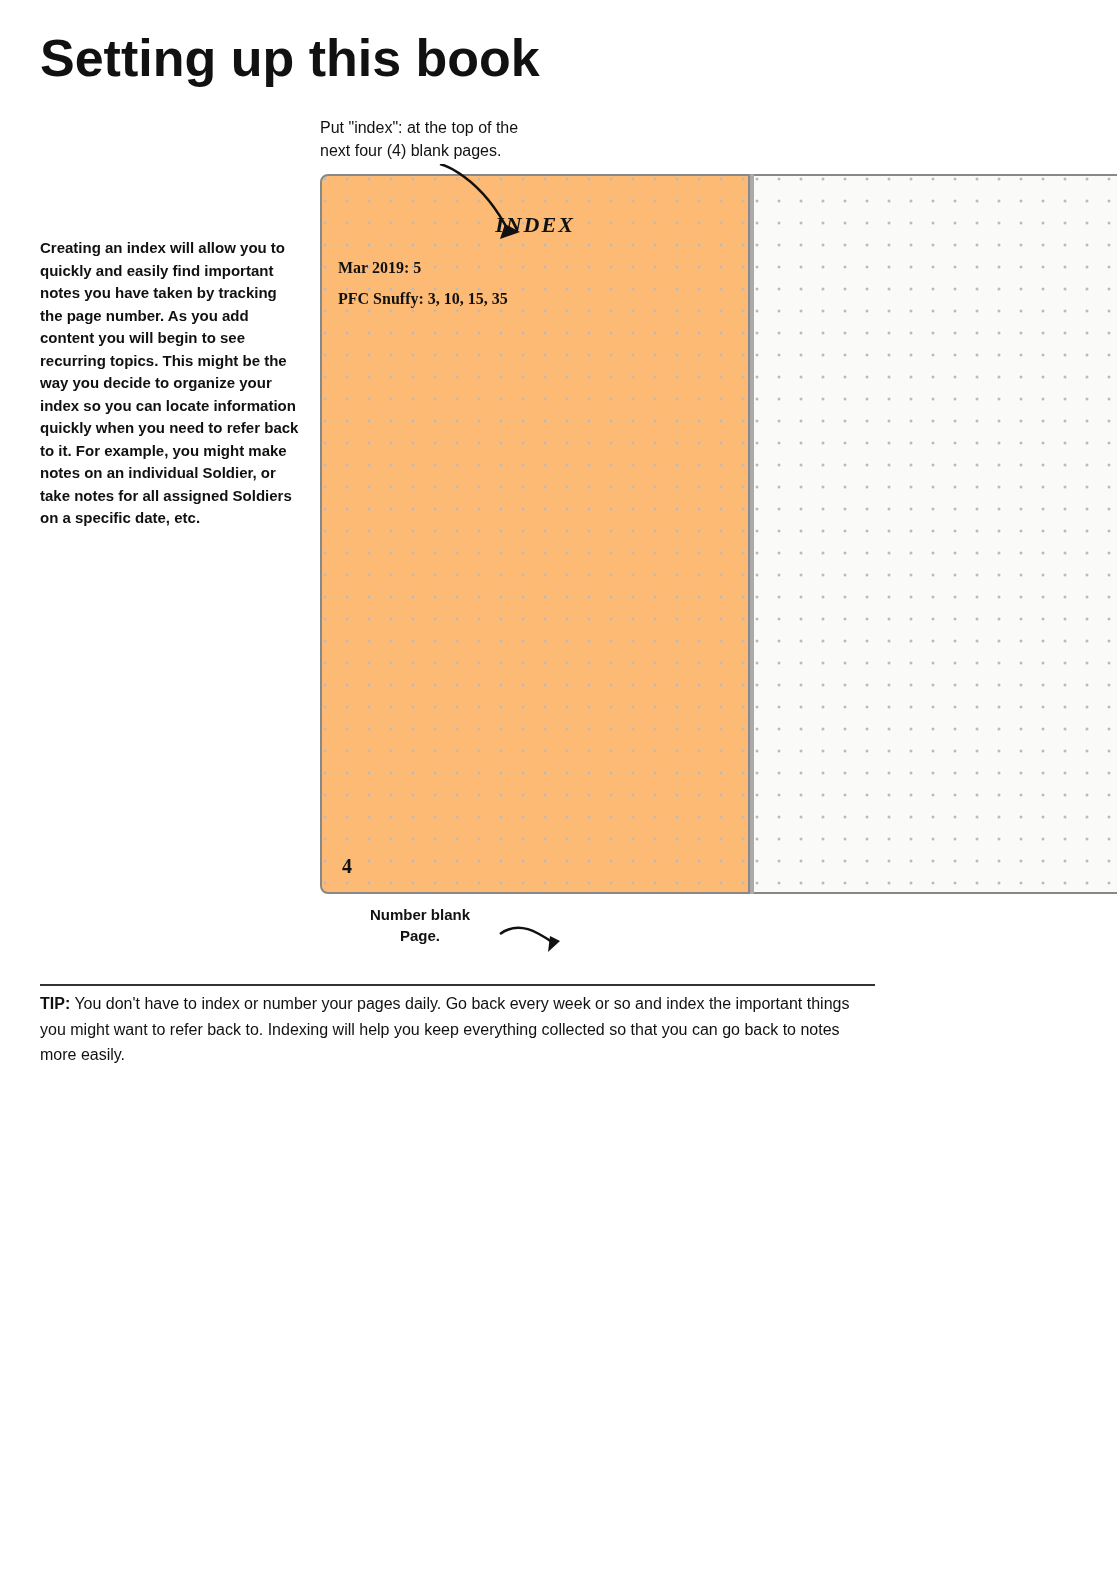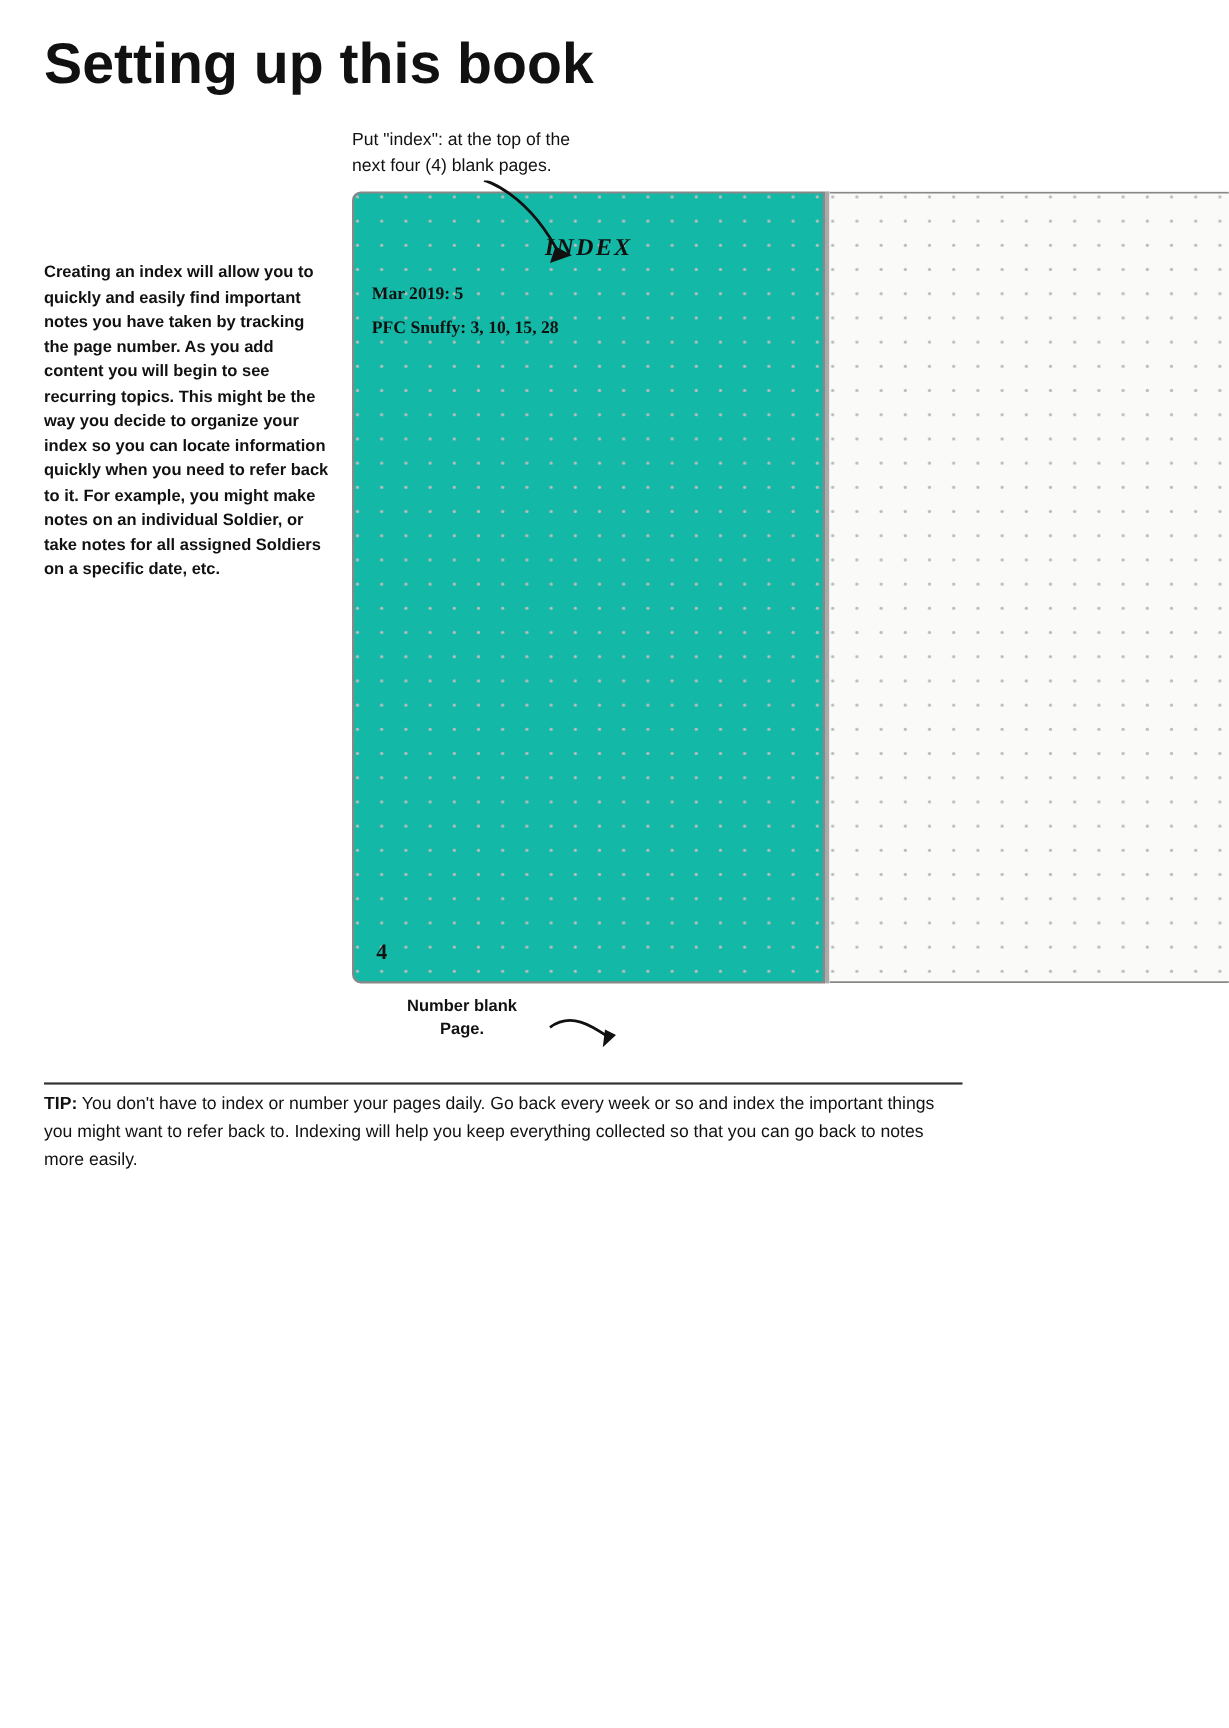--- a/index.html
+++ b/index.html
@@ -90,21 +90,21 @@
       margin-left: 20px;
       margin-top: 0;
     }
 
     
     .notebook-page-left {
       width: 430px;
       min-height: 720px;
       border: 2px solid #888;
       border-radius: 8px 0 0 8px;
-      background: #14b8a6;
+      background: #fdba74;
       position: relative;
       padding: 16px 16px 16px 16px;
       overflow: hidden;
     }
 
     
     .notebook-page-right {
       width: 370px;
       min-height: 720px;
       border: 2px solid #888;
@@ -249,21 +249,21 @@
                 <circle cx="3" cy="3" r="1.5" fill="#bbb"></circle>
               </pattern>
             </defs>
             <rect width="100%" height="100%" fill="url(#dots-left)"></rect>
           </svg>
 
           <div class="notebook-content">
             <div class="index-label">Index</div>
             <div class="index-entries">
               <div class="entry">Mar 2019: 5</div>
-              <div class="entry">PFC Snuffy: 3, 10, 15, 28</div>
+              <div class="entry">PFC Snuffy: 3, 10, 15, 35</div>
             </div>
           </div>
 
           <div class="page-number">4</div>
         </div>
 
         <div class="spine"></div>
 
         <div class="notebook-page-right">
           <svg class="dot-grid" xmlns="http://www.w3.org/2000/svg">

